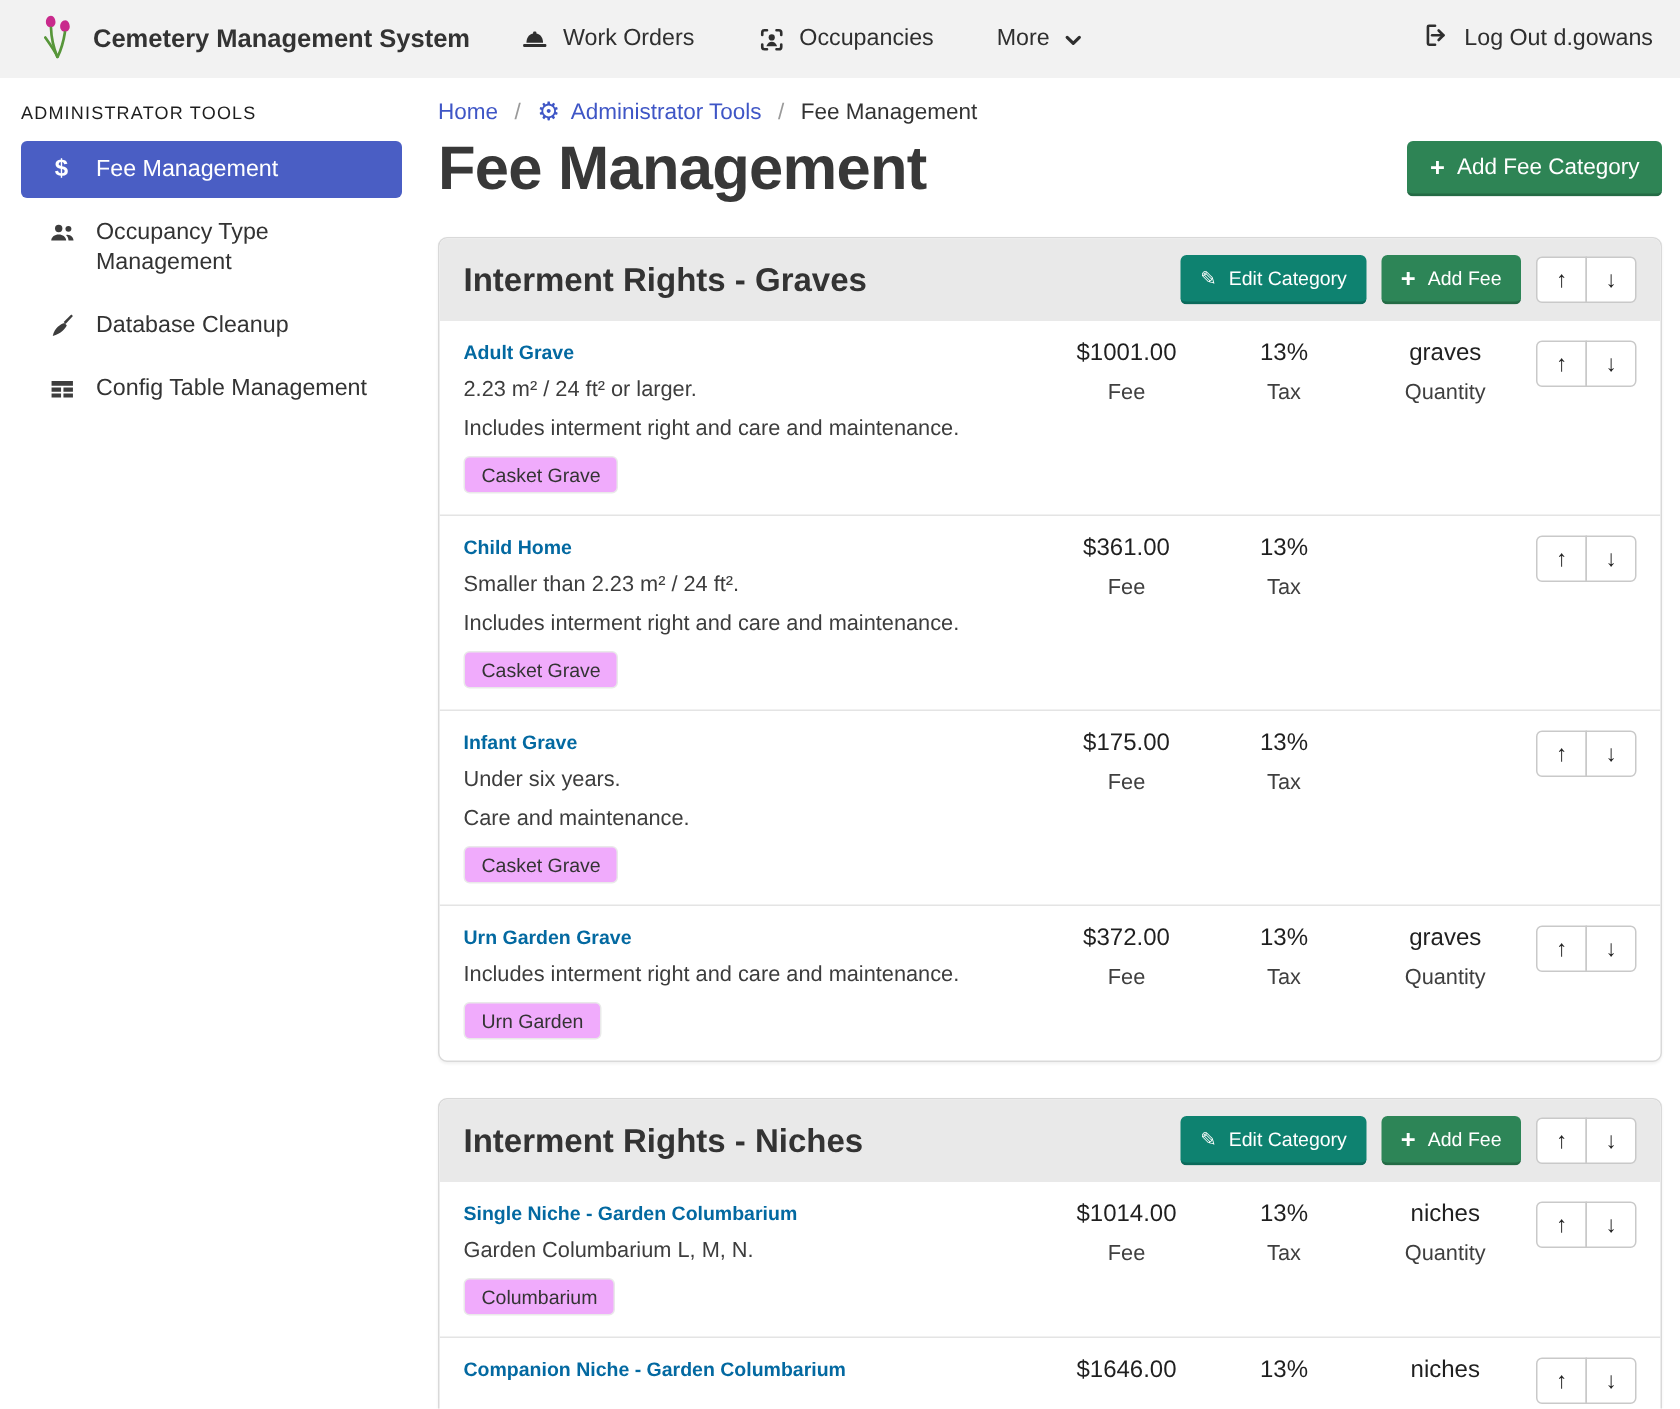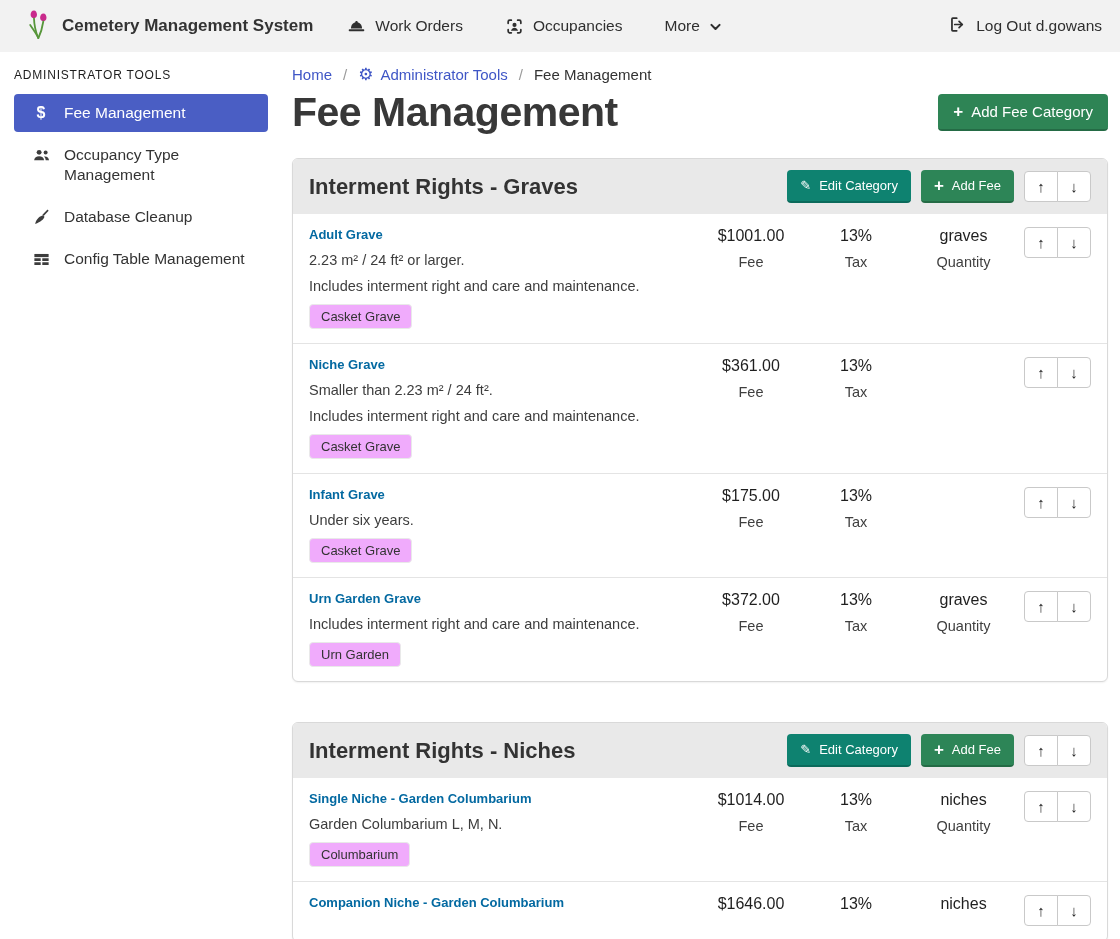--- a/index.html
+++ b/index.html
@@ -60,21 +60,21 @@
   .arrow-group { display:flex; }
   .arrow-btn {
     width:34px; height:31px; background:#fff; border:1px solid #c9c9c9;
     display:flex; align-items:center; justify-content:center;
     font-size:15px; color:#222; cursor:pointer; padding:0; font-family:inherit;
   }
   .arrow-btn.up { border-radius:4px 0 0 4px; }
   .arrow-btn.down { border-radius:0 4px 4px 0; margin-left:-1px; }
 
   
-  .card { border:1px solid #d9d9d9; border-radius:6px; box-shadow:0 1px 2px rgba(0,0,0,.06); margin-bottom:40px; overflow:hidden; background:#fff; }
+  .card { border:1px solid #d9d9d9; border-radius:6px; box-shadow:0 1px 2px rgba(0,0,0,.06); margin-bottom:24px; overflow:hidden; background:#fff; }
   .card-header { background:#e9e9e9; padding:11px 16px; display:flex; align-items:center; gap:10px; }
   .card-title { flex:1; font-size:22px; font-weight:600; color:#333; }
 
   .fee-row {
     display:grid; grid-template-columns:1fr 110px 100px 115px 70px;
     padding:13px 16px 14px; border-bottom:1px solid #e4e4e4; align-items:start;
   }
   .card .fee-row:last-of-type { border-bottom:none; }
   .card.cut .fee-row:last-of-type { border-bottom:1px solid #e4e4e4; }
   .fee-name { font-size:13px; font-weight:700; color:#0369a1; cursor:pointer; }
@@ -261,21 +261,21 @@
           <div class="col-label">Quantity</div>
         </div>
         <span class="arrow-group row-arrows">
           <button class="arrow-btn up">↑</button>
           <button class="arrow-btn down">↓</button>
         </span>
       </div>
 
       <div class="fee-row">
         <div>
-          <div class="fee-name">Niche Grave</div>
+          <div class="fee-name">Child Home</div>
           <div class="fee-desc">Smaller than 2.23 m² / 24 ft².</div>
           <div class="fee-desc">Includes interment right and care and maintenance.</div>
           <span class="fee-badge">Casket Grave</span>
         </div>
         <div class="col-center">
           <div class="col-value">$361.00</div>
           <div class="col-label">Fee</div>
         </div>
         <div class="col-center">
           <div class="col-value">13%</div>
@@ -285,20 +285,21 @@
         <span class="arrow-group row-arrows">
           <button class="arrow-btn up">↑</button>
           <button class="arrow-btn down">↓</button>
         </span>
       </div>
 
       <div class="fee-row">
         <div>
           <div class="fee-name">Infant Grave</div>
           <div class="fee-desc">Under six years.</div>
+          <div class="fee-desc">Care and maintenance.</div>
           <span class="fee-badge">Casket Grave</span>
         </div>
         <div class="col-center">
           <div class="col-value">$175.00</div>
           <div class="col-label">Fee</div>
         </div>
         <div class="col-center">
           <div class="col-value">13%</div>
           <div class="col-label">Tax</div>
         </div>

